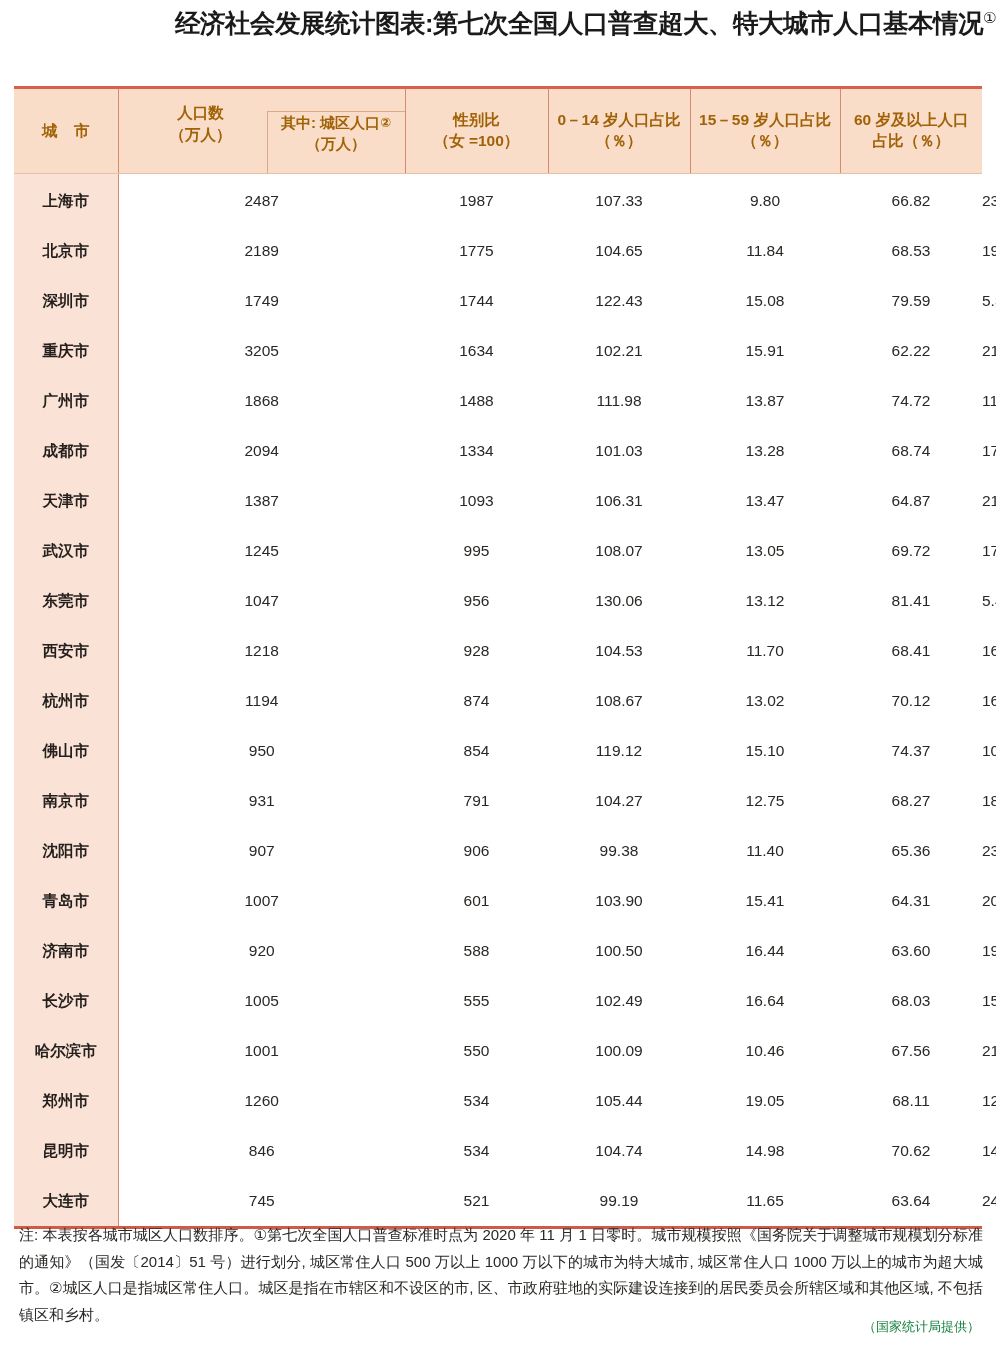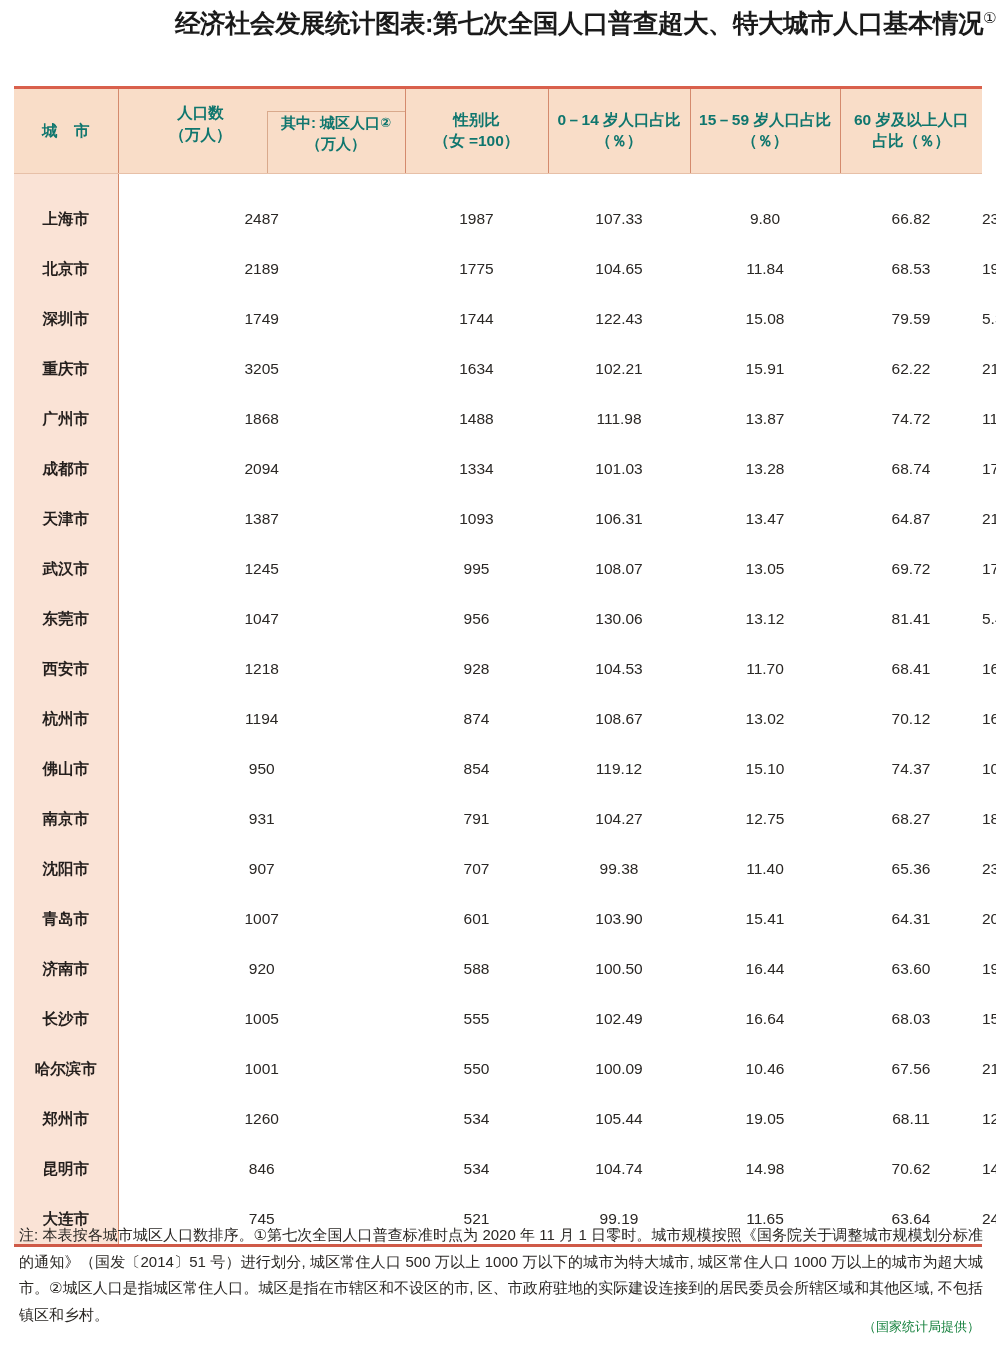--- a/index.html
+++ b/index.html
@@ -62,21 +62,21 @@
     border-bottom: 1px solid #e7c0a8;
   }
 
   .hdr-cell {
     position: relative;
     height: 84px;
     text-align: center;
     vertical-align: middle;
     font-size: 15.5px;
     font-weight: bold;
-    color: #0f766e;
+    color: #a16207;
     line-height: 1.35;
     padding: 0;
     border-right: 1px solid #d48a6d;
   }
   .hdr-cell:last-child { border-right: none; }
 
   .hdr-city {
     letter-spacing: 6px;
     text-indent: 6px;
   }
@@ -127,21 +127,21 @@
     padding: 0;
     border: none;
   }
   tbody td.city-cell {
     background: #fae3d6;
     font-weight: bold;
     font-size: 15.5px;
     color: #241f1d;
     border-right: 1px solid #d48a6d;
   }
-  tbody tr:first-child td { padding-top: 20px; text-align: center; }
+  tbody tr:first-child td { padding-top: 2px; text-align: center; }
 
   
   .notes {
     position: absolute;
     left: 19px;
     top: 1222px;
     width: 964px;
     font-size: 15px;
     line-height: 1.78;
     color: #2a2724;
@@ -326,21 +326,21 @@
           <td>931</td>
           <td>791</td>
           <td>104.27</td>
           <td>12.75</td>
           <td>68.27</td>
           <td>18.98</td>
         </tr>
         <tr>
           <td class="city-cell">沈阳市</td>
           <td>907</td>
-          <td>707</td>
+          <td>906</td>
           <td>99.38</td>
           <td>11.40</td>
           <td>65.36</td>
           <td>23.24</td>
         </tr>
         <tr>
           <td class="city-cell">青岛市</td>
           <td>1007</td>
           <td>601</td>
           <td>103.90</td>

